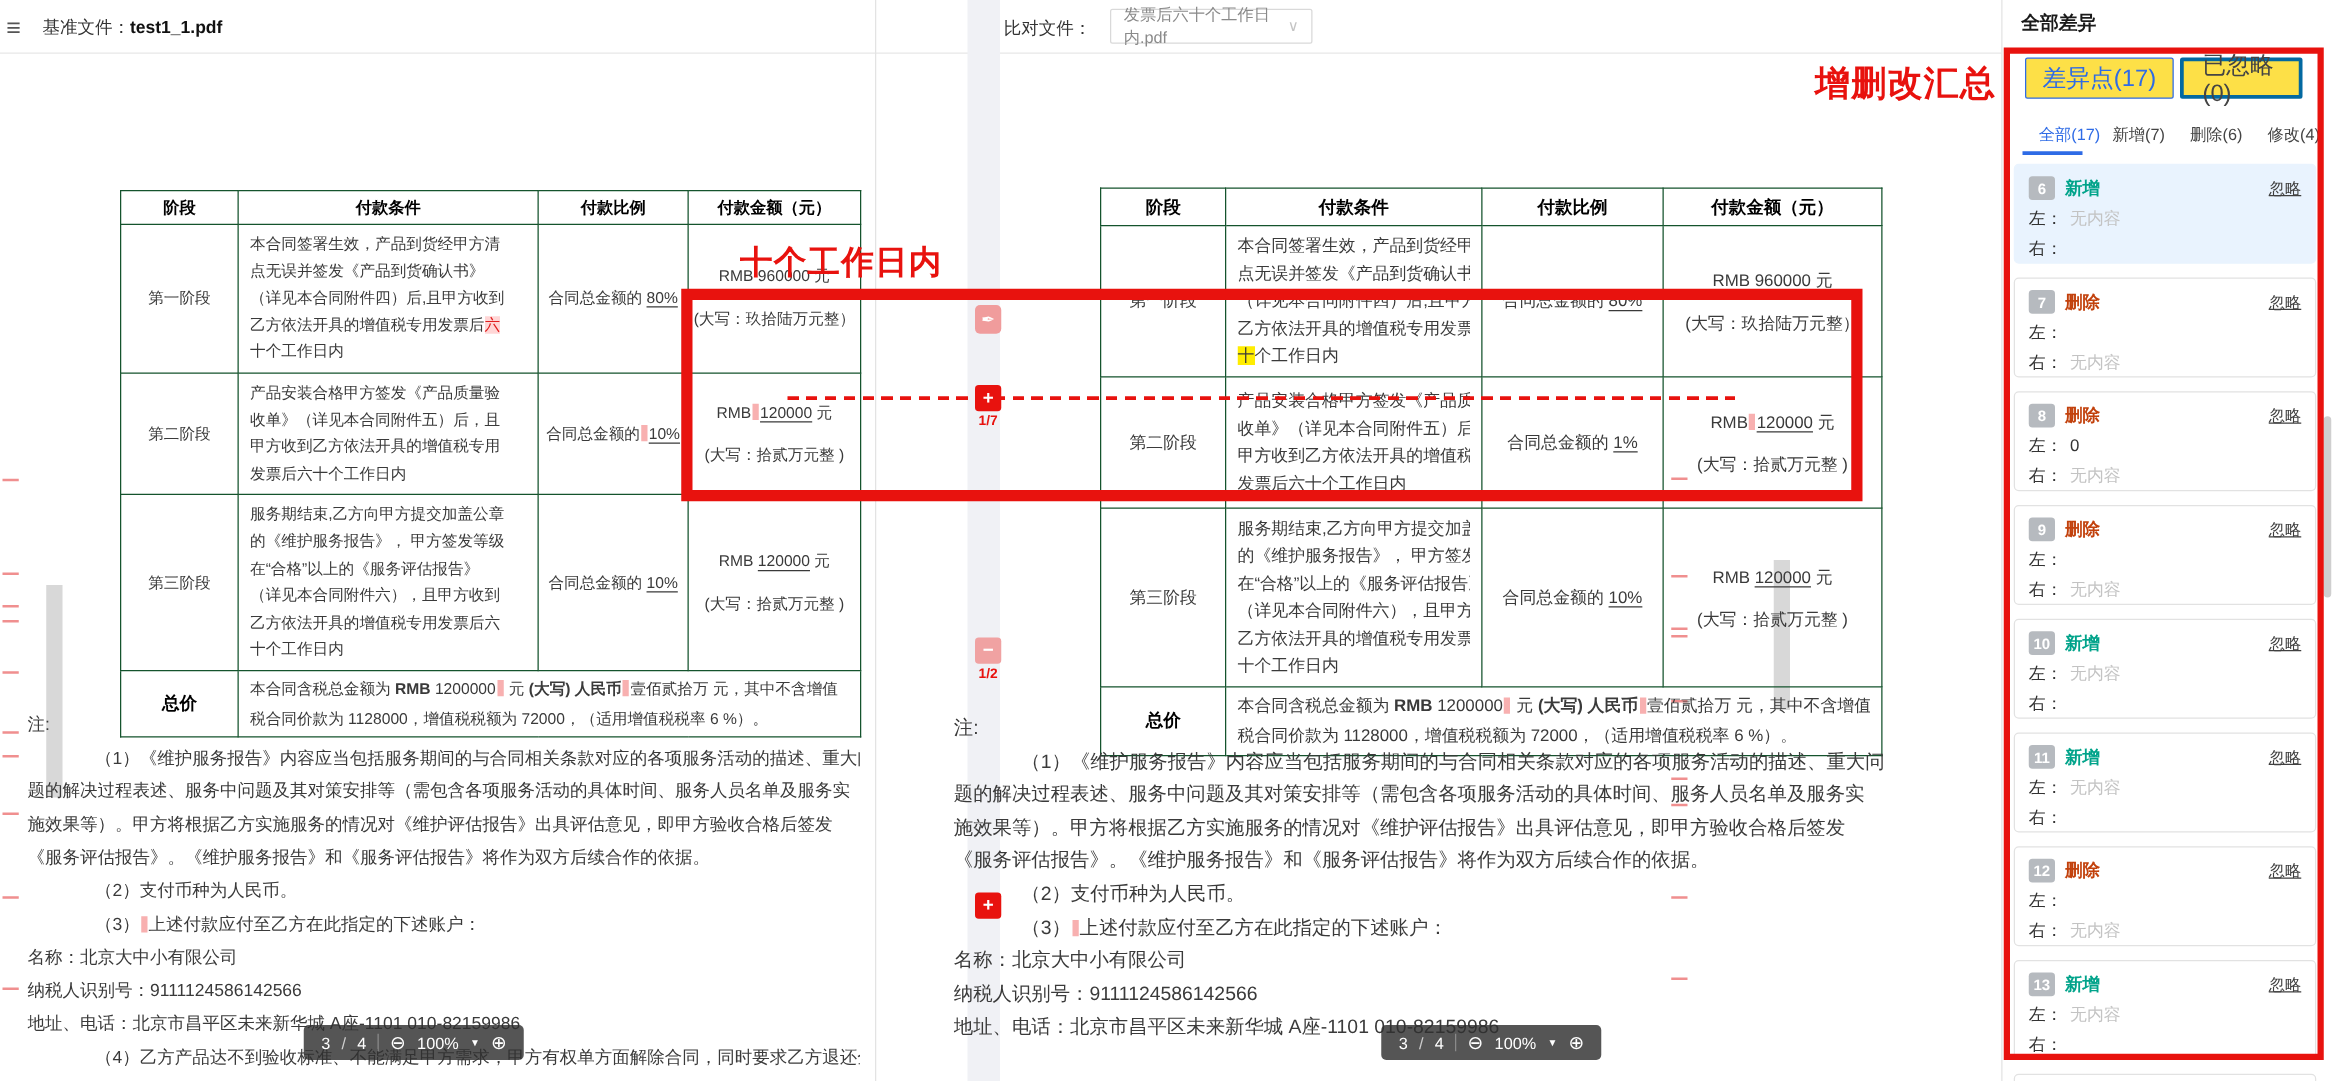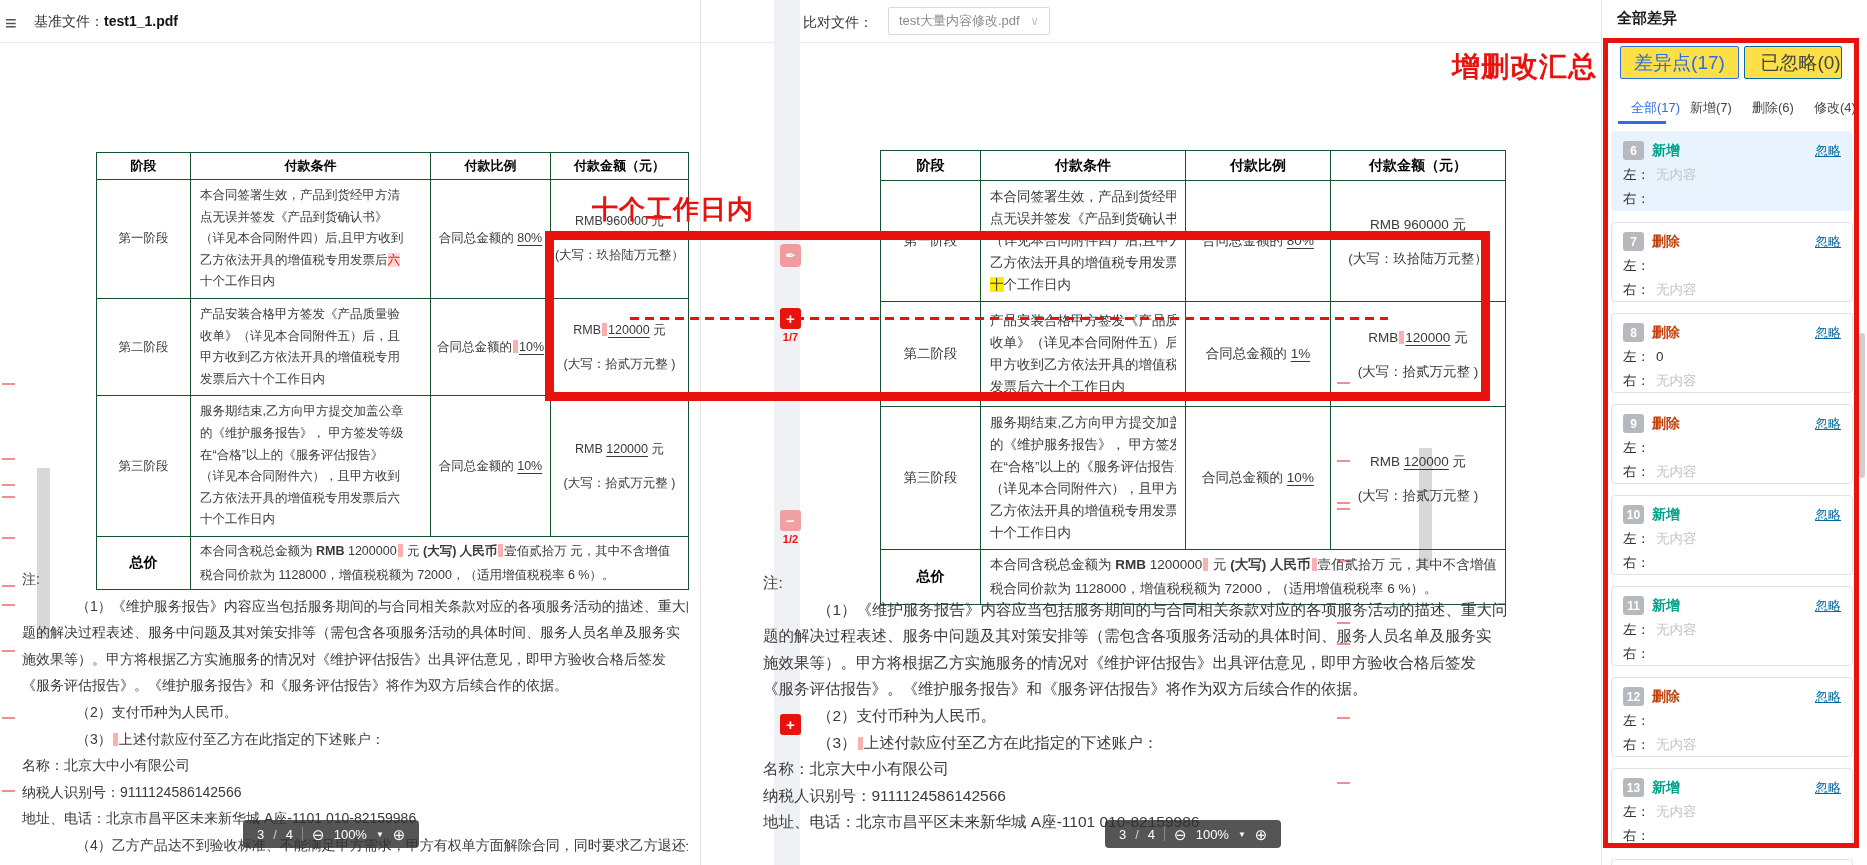--- a/index.html
+++ b/index.html
@@ -77,50 +77,50 @@
   .panel-box { position:absolute; left:1603px; top:38px; width:256px; height:810px; border:5px solid #e8120e; z-index:10; pointer-events:none; }
   .ann { position:absolute; font-weight:bold; color:#e8120e; z-index:11; letter-spacing:1px; }
   .ann-sum { left:1452px; top:48px; font-size:28px; }
   .ann-conn{ left:592px; top:192px; font-size:26px; }
 
   
   .panel-title { position:absolute; left:1617px; top:9px; font-size:15px; font-weight:bold; color:#1a1a1a; }
   .ptab { position:absolute; top:46px; height:33px; border-radius:2px; display:flex; align-items:center; justify-content:center;
           font-size:19px; cursor:pointer; background:#fde047; }
   .ptab-1 { left:1620px; width:119px; border:1px solid #2e6be6; color:#2e6be6; }
-  .ptab-2 { left:1744px; width:98px;  border:1px solid #0369a1; color:#444;padding-left:15px; }
+  .ptab-2 { left:1744px; width:98px;  border:3px solid #0369a1; color:#444;padding-left:15px; }
   .pfilter { position:absolute; top:99px; font-size:13px; color:#444; cursor:pointer; }
   .pf-0 { left:1618px; color:#2e6be6;margin-left:13px; } .pf-1 { left:1690px; } .pf-2 { left:1752px; } .pf-3 { left:1814px; }
   .pf-underline { position:absolute; left:1618px; top:121px; width:48px; height:3px; background:#2e6be6; }
   .cards { position:absolute; left:1611px; top:131px; width:242px; }
   .card { background:#fff; border:1px solid #e2e2e2; border-radius:4px; height:80px; margin-bottom:11px; padding:9px 11px; position:relative; cursor:pointer; }
   .card.sel { background:#e9f3fe; border-color:#e9f3fe; }
   .card .row1 { display:flex; align-items:center; }
   .card .badge { width:21px; height:19px; background:#b6babf; border-radius:3px; color:#fff; font-size:12px; font-weight:bold;
                  display:flex; align-items:center; justify-content:center; margin-right:8px; }
   .card .ctype { font-size:14px; font-weight:bold; }
   .card .ctype.add { color:#00a38a; } .card .ctype.del { color:#c2410c;text-align:right; }
-  .card .ignore { margin-left:auto; font-size:13px; color:#0369a1; text-decoration:underline; cursor:pointer; }
+  .card .ignore { margin-left:auto; font-size:13px; color:#404040; text-decoration:underline; cursor:pointer; }
   .card .lr { font-size:13.5px; margin-top:6px; color:#333; }
   .card .lr .muted { color:#c3c3c3; }
   .card .lr .lab { margin-right:6px; }
   .panel-sb { position:absolute; left:1859px; top:333px; width:6px; height:145px; background:#cfcfcf; border-radius:3px; }
 </style>
 </head>
 <body>
 
 <div class="app">
 
   <span class="menu-ic">≡</span>
   <div class="base-label">
     <span>基准文件：</span><span class="base-name">test1_1.pdf</span>
   </div>
   <div class="cmp-label">比对文件：</div>
   <div class="cmp-select">
-    <span>test大量内容修改.pdf</span>
+    <span>发票后六十个工作日内.pdf</span>
     <span class="chev">∨</span>
   </div>
   <div class="hdr-border"></div>
 
   <div class="vline" style="left:700px;"></div>
   <div class="vline" style="left:1601px;"></div>
   <div class="gutter"></div>
   <div id="dashes">
       <div class="rdash" style="left: 2px; top: 383px;"></div>
       <div class="rdash" style="left: 2px; top: 458px;"></div>

